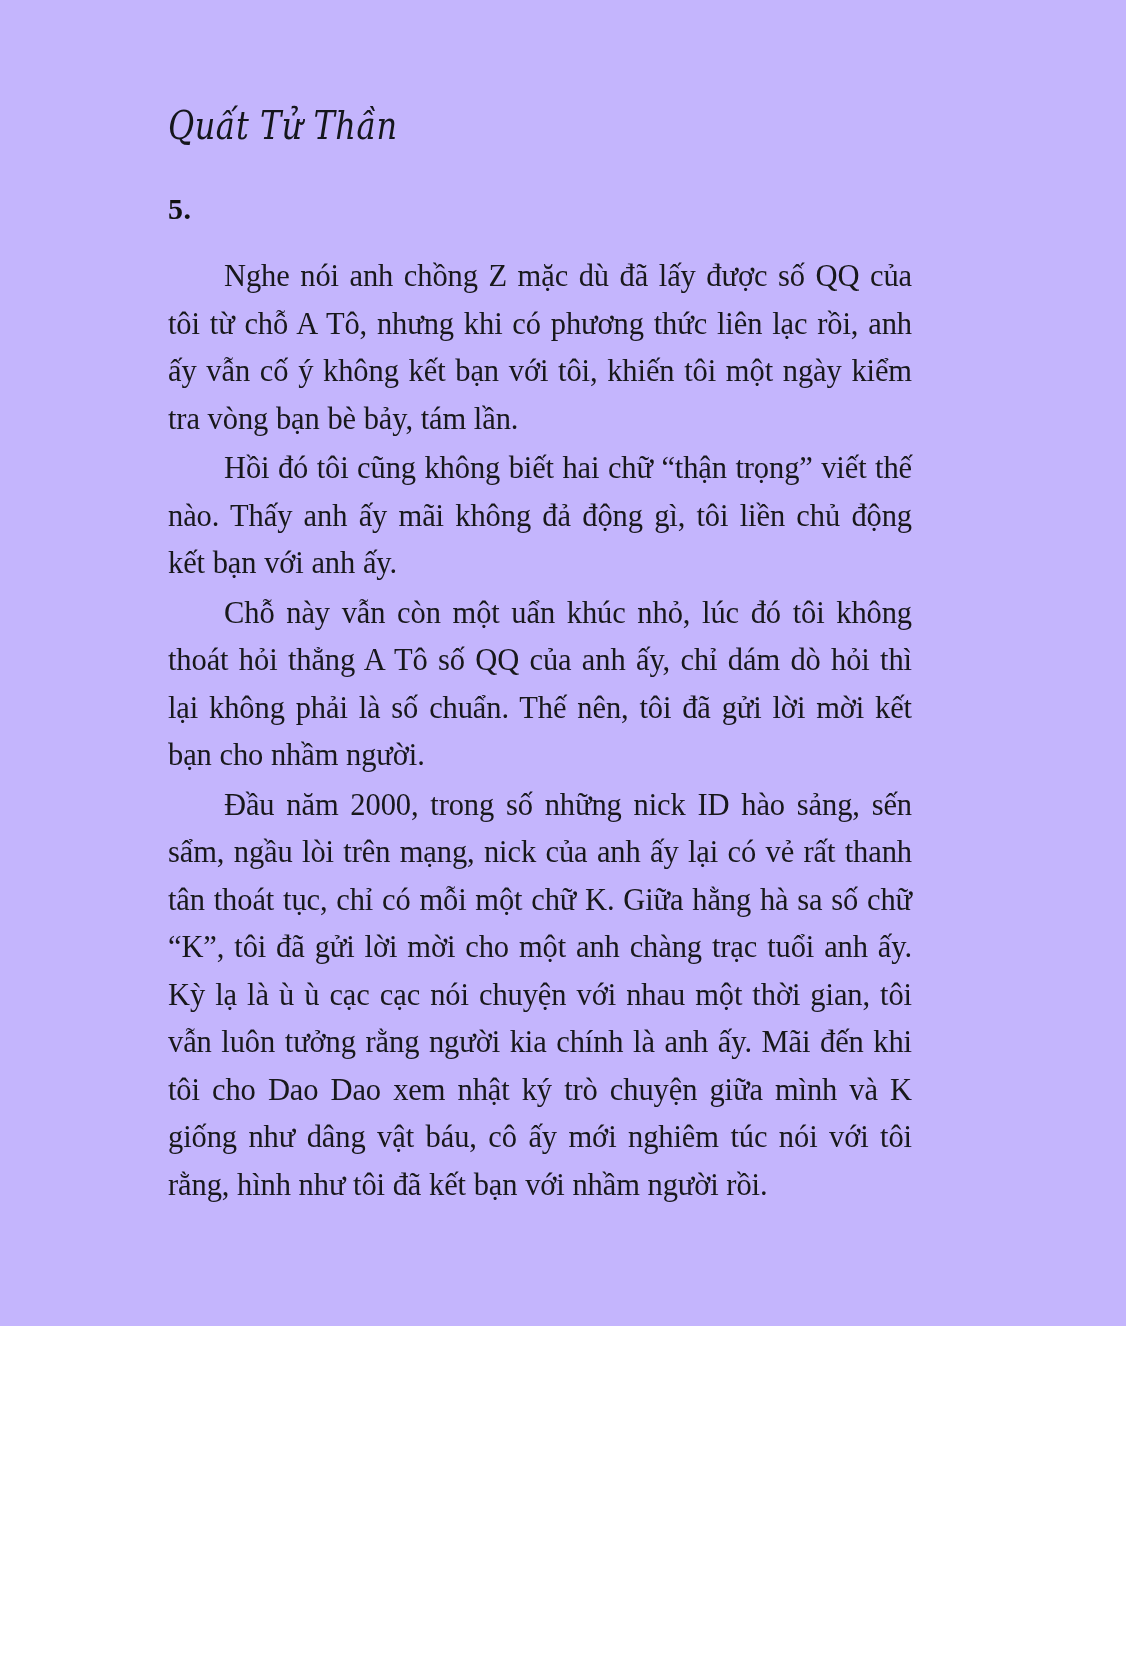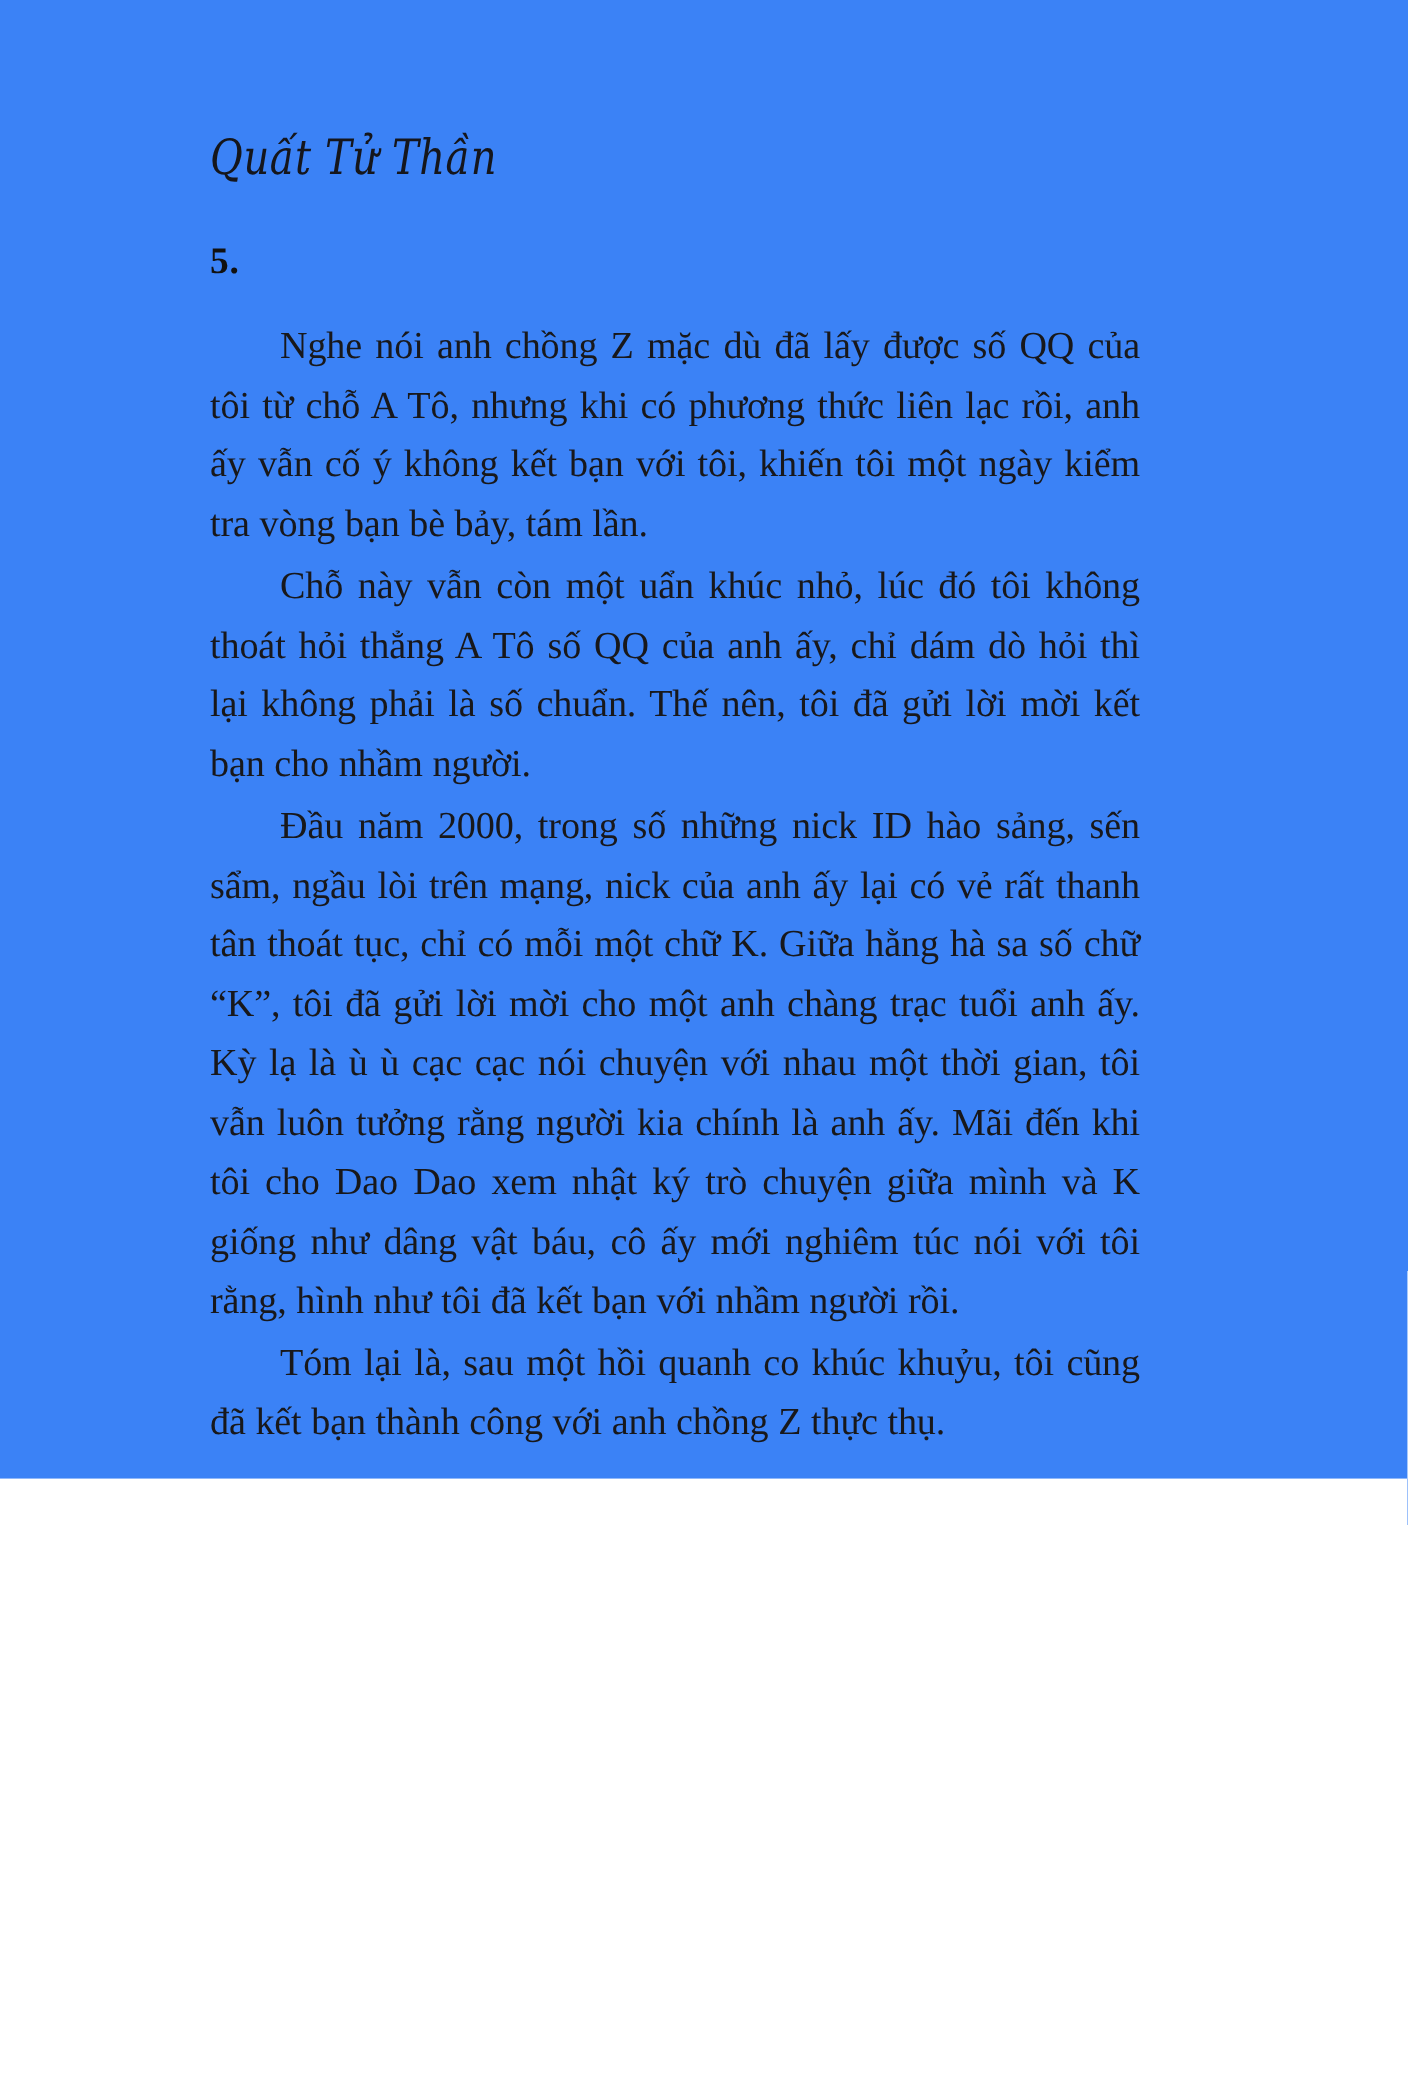--- a/index.html
+++ b/index.html
@@ -3,22 +3,22 @@
 <meta charset="utf-8">
 <style>
   html, body {
     margin: 0;
     padding: 0;
     background: #ffffff;
   }
   .page {
     position: relative;
     width: 1126px;
-    height: 1183px;
-    background: #3b82f6;
+    height: 1326px;
+    background: #c4b5fd;
     overflow: hidden;
     font-family: "Liberation Serif", "DejaVu Serif", serif;
     color: #1a1a1a;
   }
 
   
   .running-header {
     position: absolute;
     left: 168px;
     top: 112px;
@@ -104,23 +104,23 @@
 
   <div class="running-header">
     <span class="title">Quất Tử Thần</span>
   </div>
 
   <div class="text-column">
 
     <div class="section-number">5.</div>
 
     <p class="para">Nghe nói anh chồng Z mặc dù đã lấy được số QQ của tôi từ chỗ A Tô, nhưng khi có phương thức liên lạc rồi, anh ấy vẫn cố ý không kết bạn với tôi, khiến tôi một ngày kiểm tra vòng bạn bè bảy, tám lần.</p>
+    <p class="para">Hồi đó tôi cũng không biết hai chữ “thận trọng” viết thế nào. Thấy anh ấy mãi không đả động gì, tôi liền chủ động kết bạn với anh ấy.</p>
     <p class="para">Chỗ này vẫn còn một uẩn khúc nhỏ, lúc đó tôi không thoát hỏi thẳng A Tô số QQ của anh ấy, chỉ dám dò hỏi thì lại không phải là số chuẩn. Thế nên, tôi đã gửi lời mời kết bạn cho nhầm người.</p>
     <p class="para">Đầu năm 2000, trong số những nick ID hào sảng, sến sẩm, ngầu lòi trên mạng, nick của anh ấy lại có vẻ rất thanh tân thoát tục, chỉ có mỗi một chữ K. Giữa hằng hà sa số chữ “K”, tôi đã gửi lời mời cho một anh chàng trạc tuổi anh ấy. Kỳ lạ là ù ù cạc cạc nói chuyện với nhau một thời gian, tôi vẫn luôn tưởng rằng người kia chính là anh ấy. Mãi đến khi tôi cho Dao Dao xem nhật ký trò chuyện giữa mình và K giống như dâng vật báu, cô ấy mới nghiêm túc nói với tôi rằng, hình như tôi đã kết bạn với nhầm người rồi.</p>
-    <p class="para">Tóm lại là, sau một hồi quanh co khúc khuỷu, tôi cũng đã kết bạn thành công với anh chồng Z thực thụ.</p>
 
   </div>
 
   <div class="footer">
     <div class="page-number">12</div>
     <div class="ornament">
       <svg width="120" height="30" viewBox="0 0 120 30" aria-hidden="true">
 
         <path d="M12.6 8.2
                  C 11.2 5.6, 7.6 5.4, 6.4 8.0

